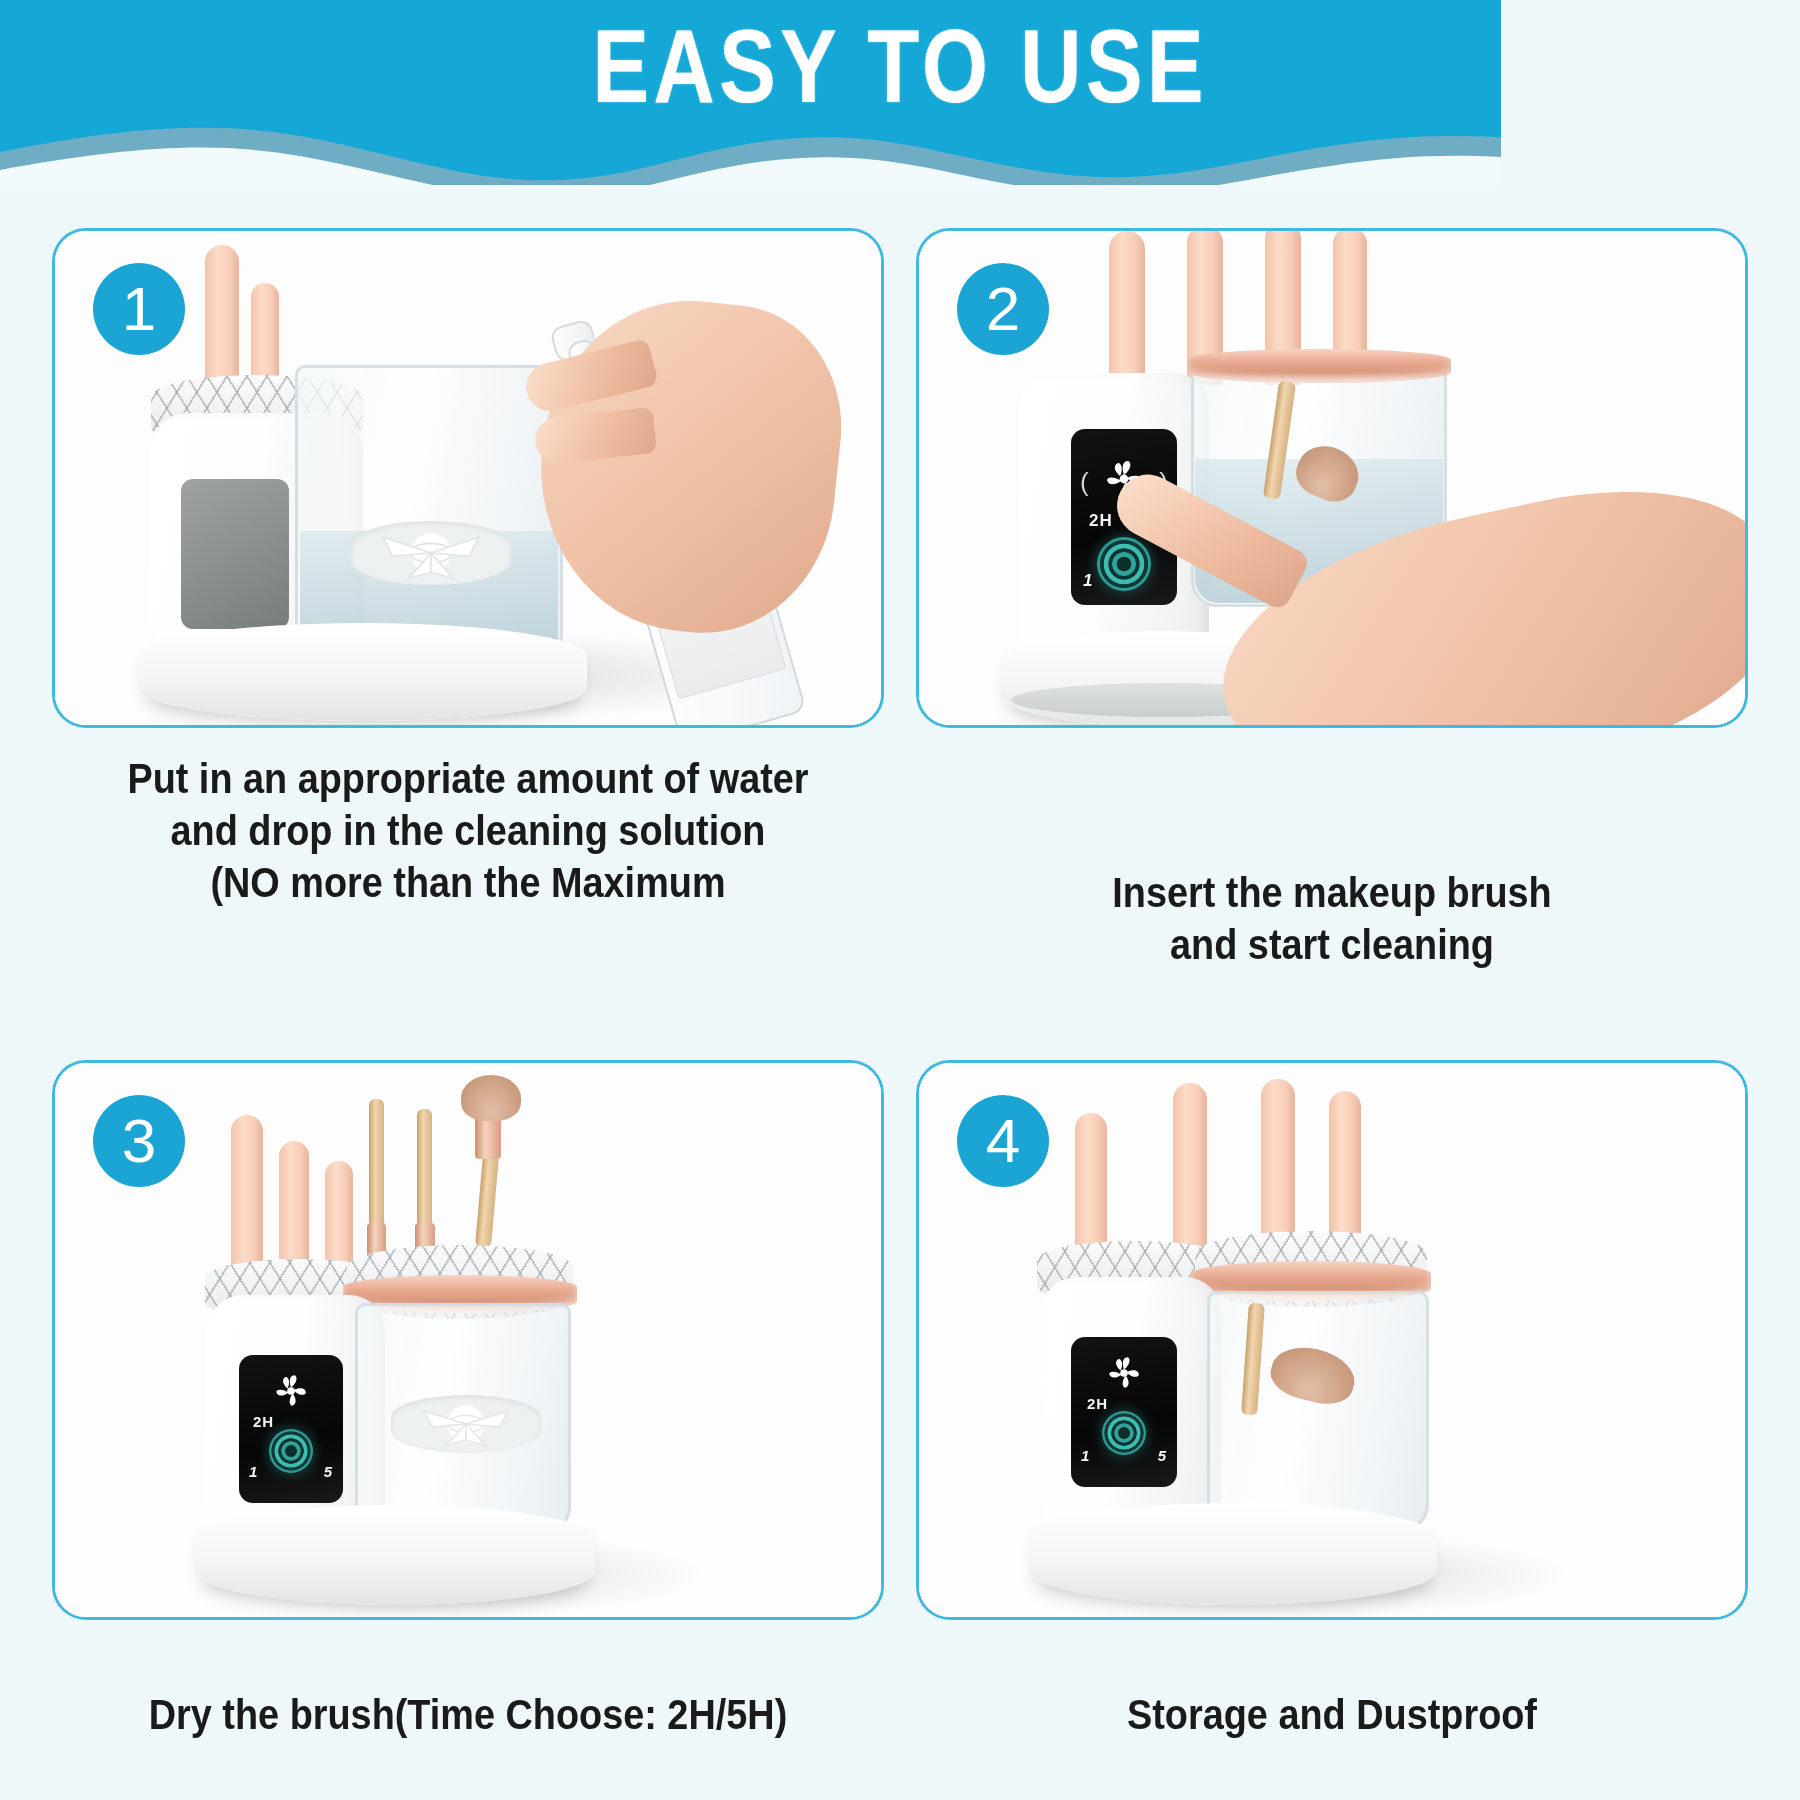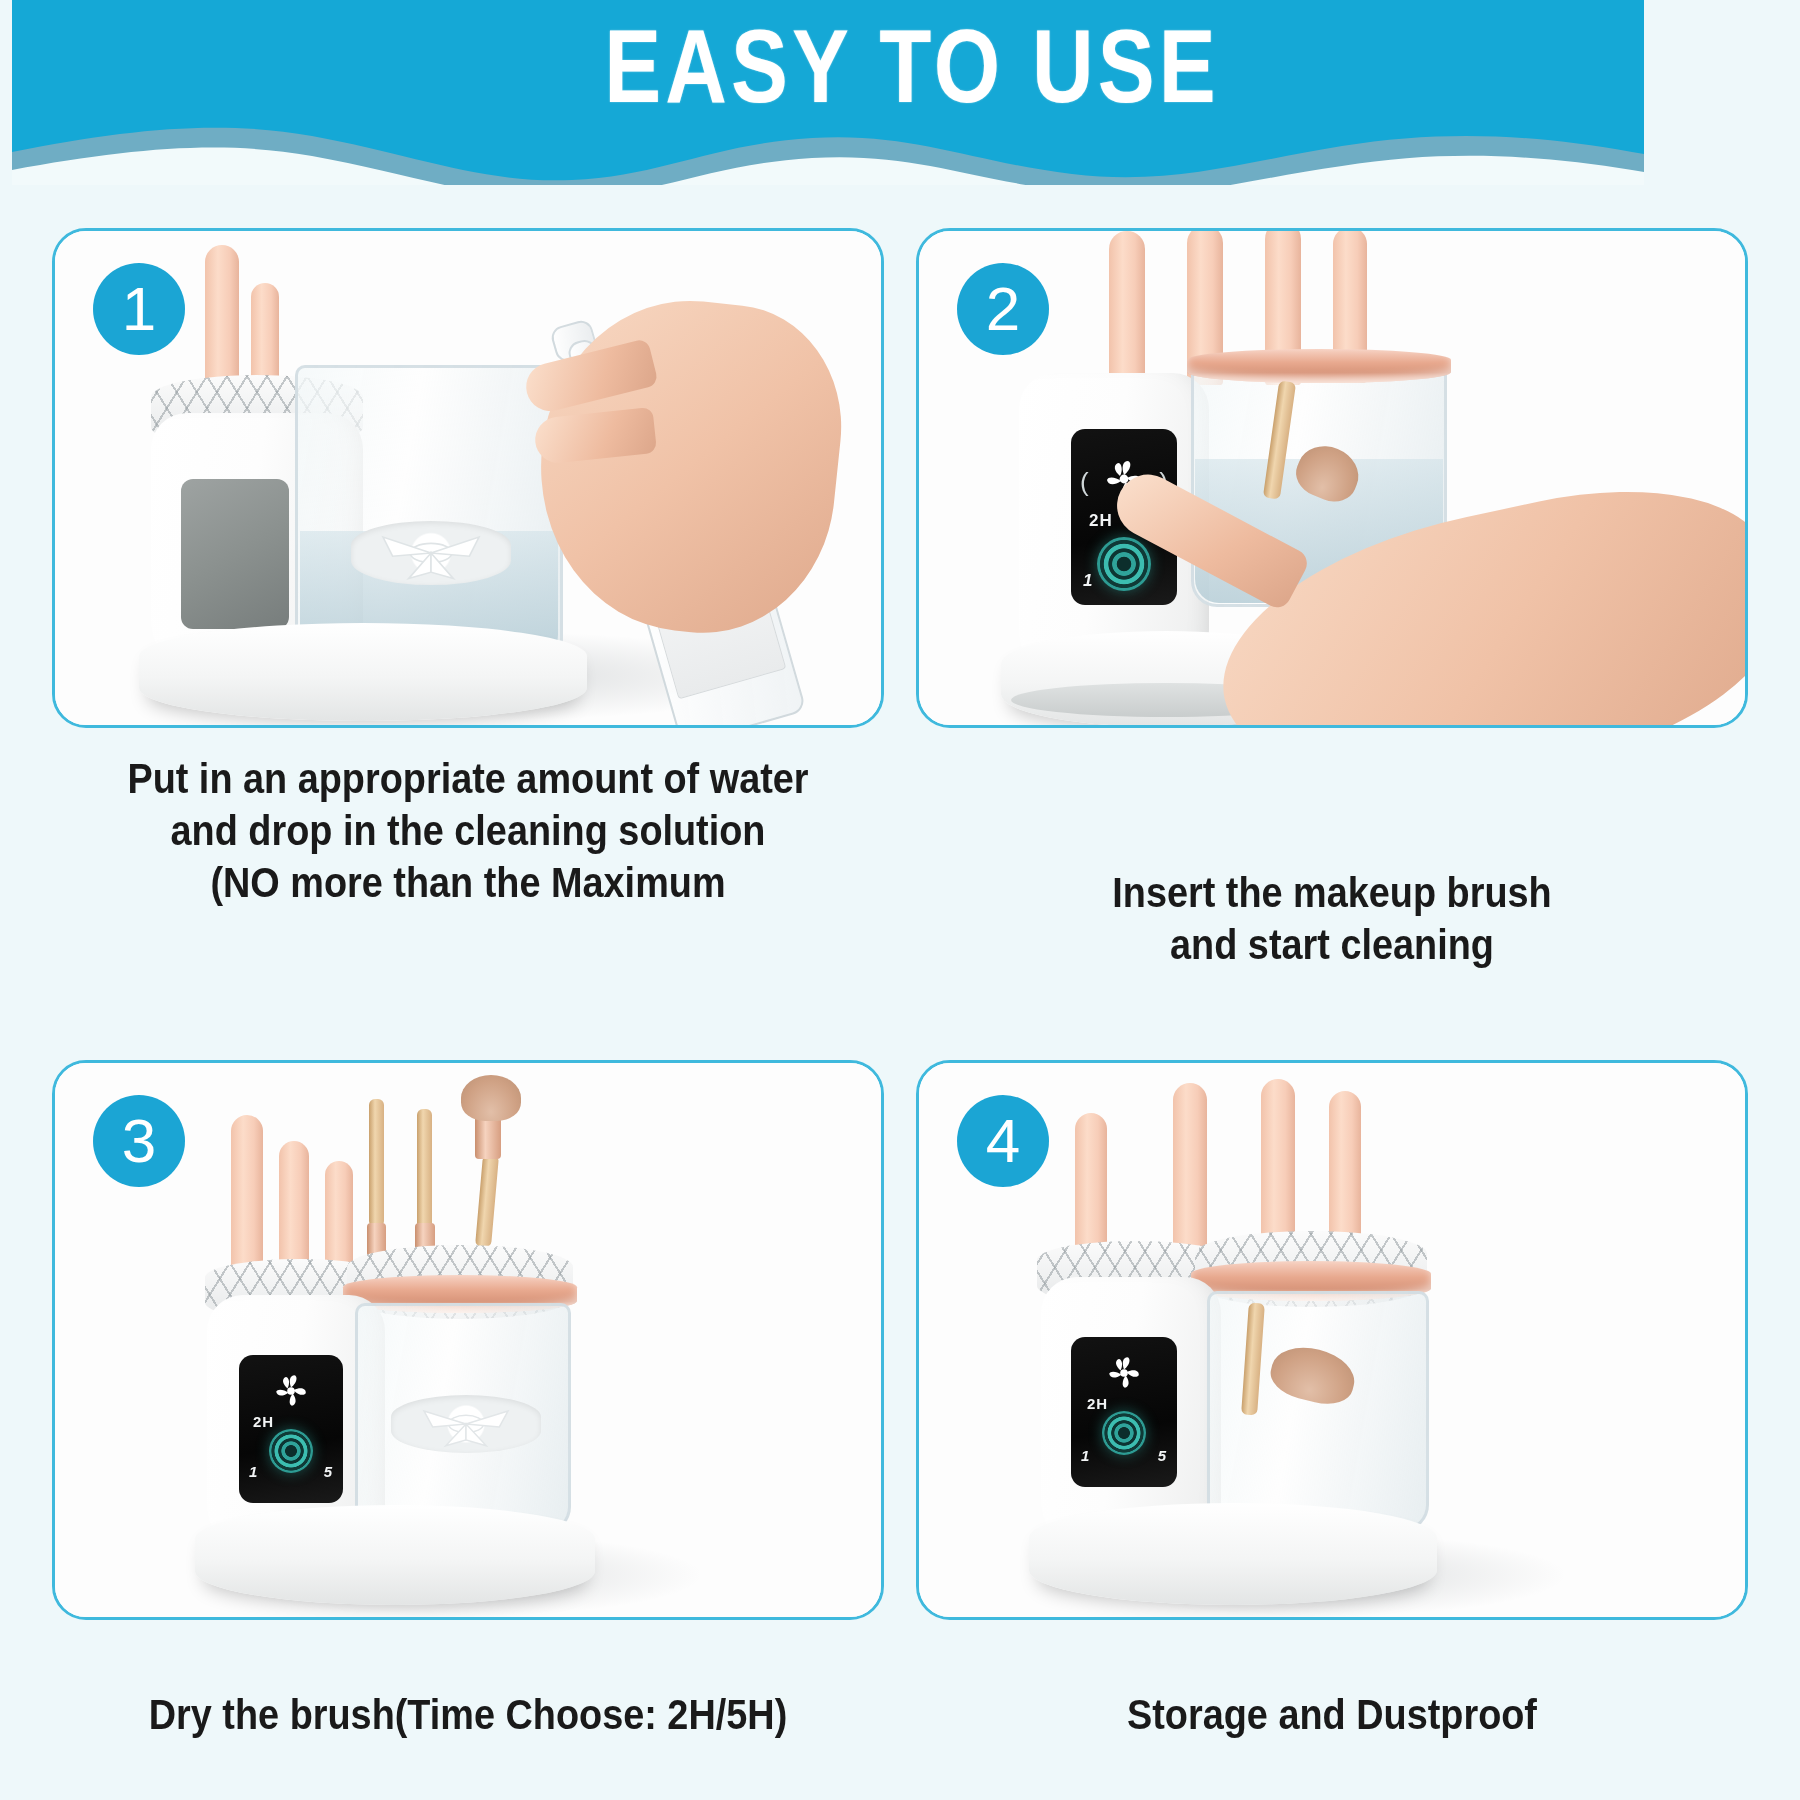--- a/index.html
+++ b/index.html
@@ -6,21 +6,21 @@
   html,body { width:1800px; height:1800px; }
   body {
     background:#eef8fa;
     font-family:"Liberation Sans", sans-serif;
     overflow:hidden;
     position:relative;
   }
 
   
   #header {
-    position:absolute; left:12px; top:0; width:1632px; height:185px;
+    position:absolute; left:0; top:0; width:1501px; height:185px;
     overflow:hidden;
   }
   #header-bg {
     position:absolute; left:0; top:0; width:1800px; height:185px;
     background:#15a8d6;
   }
   #header-title {
     position:absolute; left:0; top:14px; width:1800px;
     text-align:center;
     color:#ffffff;

